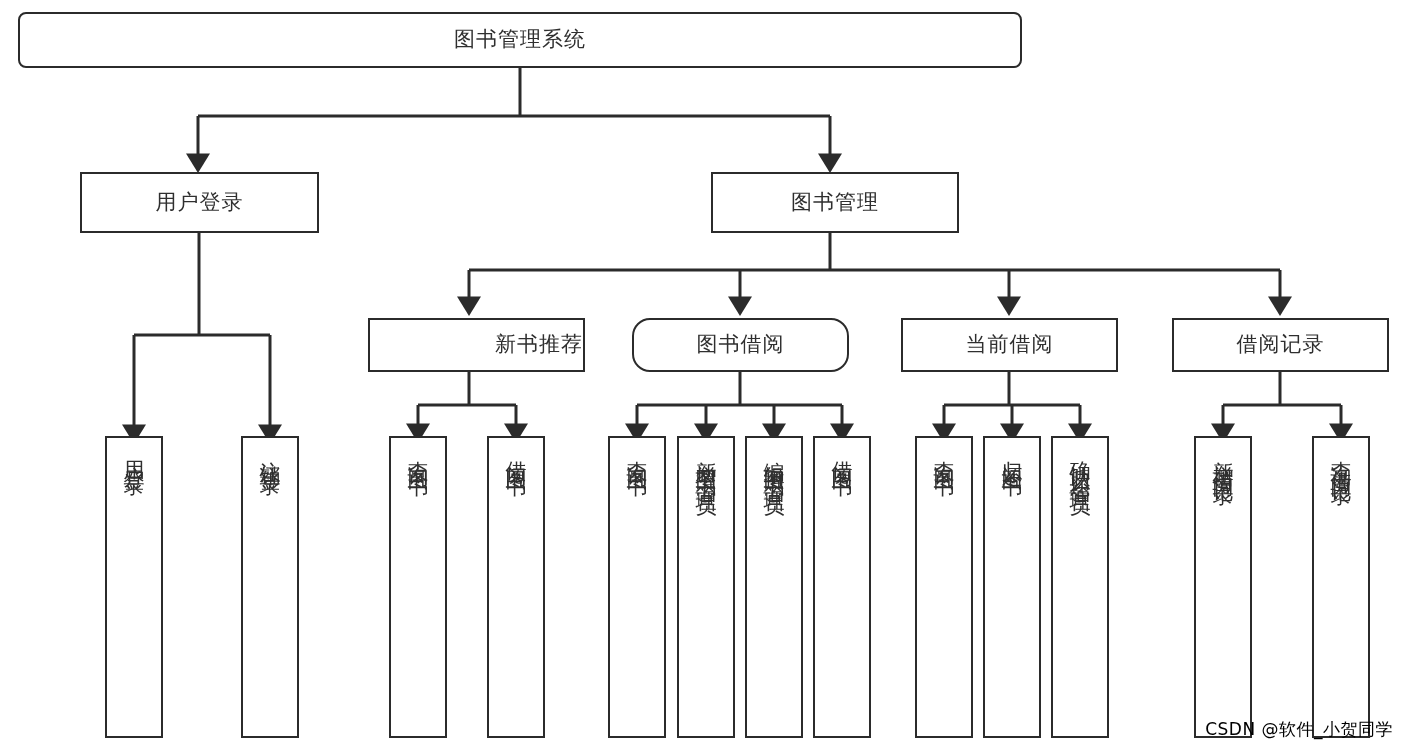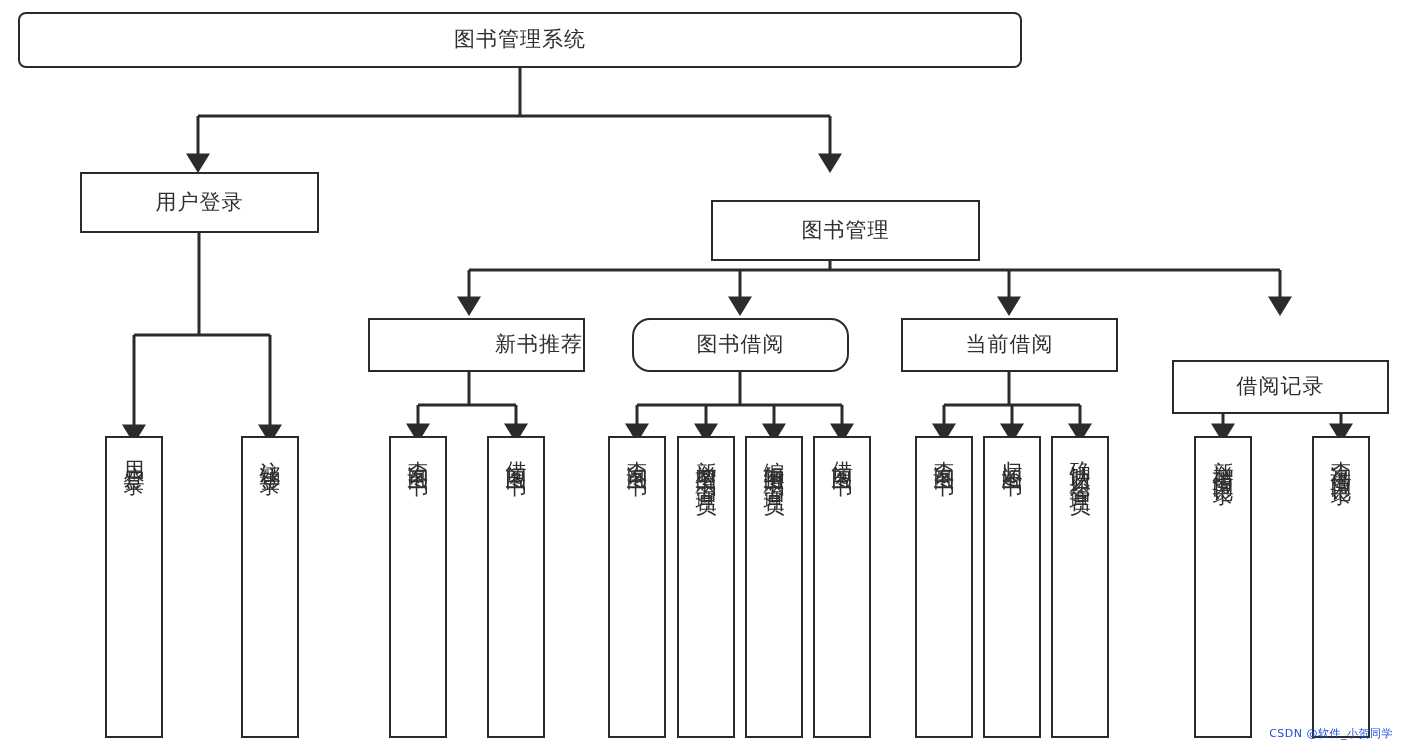--- a/index.html
+++ b/index.html
@@ -4,21 +4,21 @@
 <style>
   html,body{margin:0;padding:0;background:#ffffff;}
   body{font-family:"DejaVu Sans","Liberation Sans",sans-serif;}
   #canvas{position:relative;width:1405px;height:747px;background:#ffffff;overflow:hidden;}
   #canvas svg{position:absolute;top:0;left:0;width:1405px;height:747px;}
   .node{position:absolute;box-sizing:border-box;border:2.5px solid #2b2b2b;background:#ffffff;
         display:flex;align-items:center;justify-content:center;color:#2f2f2f;}
   .node.h{font-size:21px;letter-spacing:1px;line-height:1.2;}
   .node.v{writing-mode:vertical-rl;text-orientation:upright;font-size:21px;
           letter-spacing:5px;line-height:1.15;padding-top:6px;justify-content:flex-start;align-items:center;}
-  #watermark{position:absolute;color:#1d4ed8;font-size:11px;letter-spacing:0.5px;white-space:nowrap;
+  #watermark{position:absolute;color:#000000;font-size:17px;letter-spacing:0.5px;white-space:nowrap;
              right:12px;bottom:6px;}
 </style>
 </head>
 <body>
 
 <div id="canvas">
 
   <svg viewBox="0 0 1405 747">
     <defs>
       <marker id="arw" markerWidth="12" markerHeight="12" refX="2.2" refY="4" orient="auto" markerUnits="strokeWidth">
@@ -69,34 +69,34 @@
     </g>
   </svg>
 
   <div class="node h" style="left:18px;top:12px;width:1004px;height:56px;border-radius:8px;">
     <span>图书管理系统</span>
   </div>
 
   <div class="node h" style="left:80px;top:172px;width:239px;height:61px;">
     <span>用户登录</span>
   </div>
-  <div class="node h" style="left:711px;top:172px;width:269px;height:61px;margin-top:28px;">
+  <div class="node h" style="left:711px;top:172px;width:248px;height:61px;">
     <span>图书管理</span>
   </div>
 
   <div class="node h" style="left:368px;top:318px;width:217px;height:54px;justify-content:flex-end;">
     <span>新书推荐</span>
   </div>
   <div class="node h" style="left:632px;top:318px;width:217px;height:54px;border-radius:18px;">
     <span>图书借阅</span>
   </div>
   <div class="node h" style="left:901px;top:318px;width:217px;height:54px;">
     <span>当前借阅</span>
   </div>
-  <div class="node h" style="left:1172px;top:318px;width:217px;height:54px;margin-top:42px;">
+  <div class="node h" style="left:1172px;top:318px;width:217px;height:54px;">
     <span>借阅记录</span>
   </div>
 
   <div class="node v" style="left:105px;top:436px;width:58px;height:302px;">
     <span>用户登录</span>
   </div>
   <div class="node v" style="left:241px;top:436px;width:58px;height:302px;">
     <span>注销登录</span>
   </div>
 

